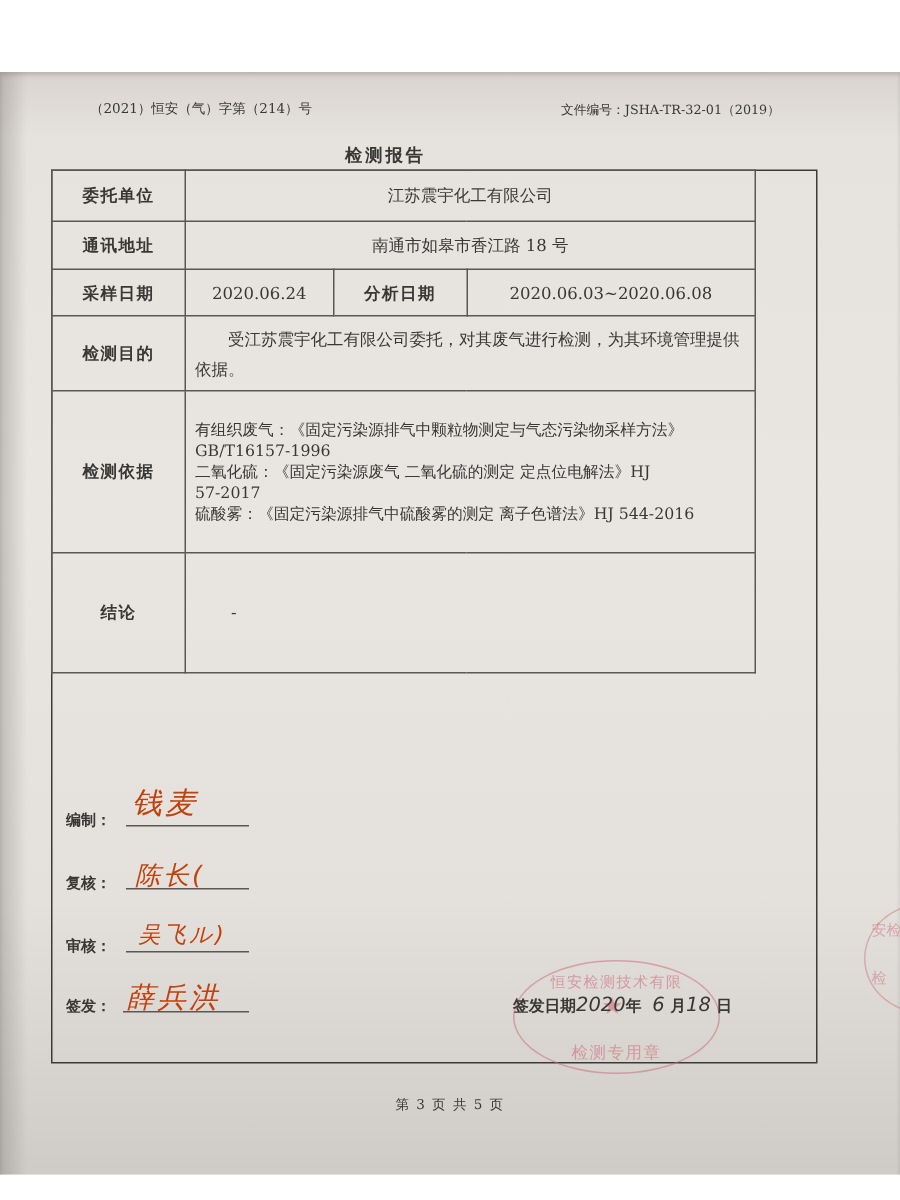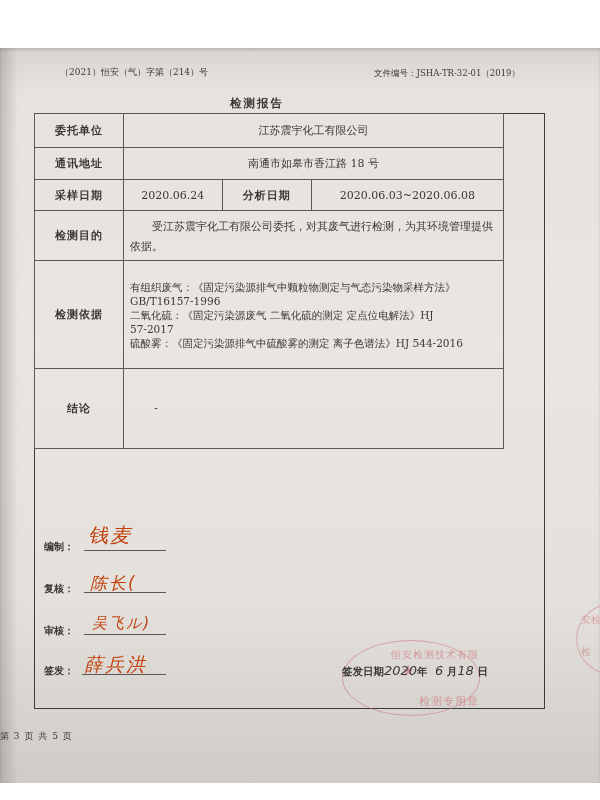--- a/index.html
+++ b/index.html
@@ -45,32 +45,32 @@
     .sign-line { position: absolute; height: 1px; background: #5a5755; }
     .sig {
       position: absolute; font-family: "DejaVu Sans", sans-serif; font-style: italic;
       color: #c2410c; font-size: 17px; letter-spacing: 2px;
     }
     .issue-date { position: absolute; left: 342px; top: 663px; font-size: 10.5px; font-weight: bold; }
     .issue-date .hand { font-family: "DejaVu Sans", sans-serif; font-style: italic; font-weight: normal; font-size: 13px; }
     .stamp {
       position: absolute; left: 342px; top: 640px; width: 136px; height: 74px;
       border: 1.5px solid rgba(205,110,120,0.55); border-radius: 50%;
-      color: rgba(205,110,120,0.6); font-size: 10px; text-align: right;
+      color: rgba(205,110,120,0.6); font-size: 10px; text-align: center;
     }
     .stamp .top { position: absolute; top: 7px; width: 100%; letter-spacing: 1px; }
     .stamp .bottom { position: absolute; bottom: 6px; width: 100%; font-size: 11px; letter-spacing: 1px; }
     .stamp .star { position: absolute; left: 58px; top: 20px; font-size: 16px; }
     .stamp2 {
       position: absolute; left: 576px; top: 602px; width: 80px; height: 72px;
       border: 1.5px solid rgba(205,110,120,0.45); border-radius: 50%;
       color: rgba(205,110,120,0.5); font-size: 10px;
     }
     .stamp2 span { position: absolute; left: 4px; }
-    .footer { position: absolute; left: 0; width: 600px; top: 730px; font-size: 9px; letter-spacing: 1px; }
+    .footer { position: absolute; left: 0; width: 600px; top: 730px; text-align: center; font-size: 9px; letter-spacing: 1px; }
   </style>
 </head>
 <body>
 
 <div class="paper"></div>
 
 <div class="hdr-left">（2021）恒安（气）字第（214）号</div>
 <div class="hdr-right">文件编号：JSHA-TR-32-01（2019）</div>
 <div class="doc-title">检测报告</div>
 

